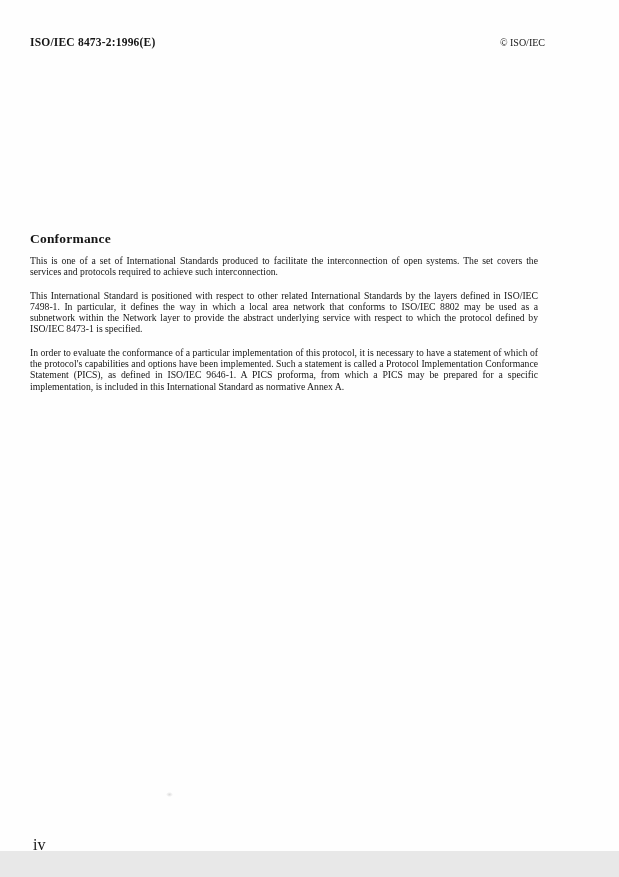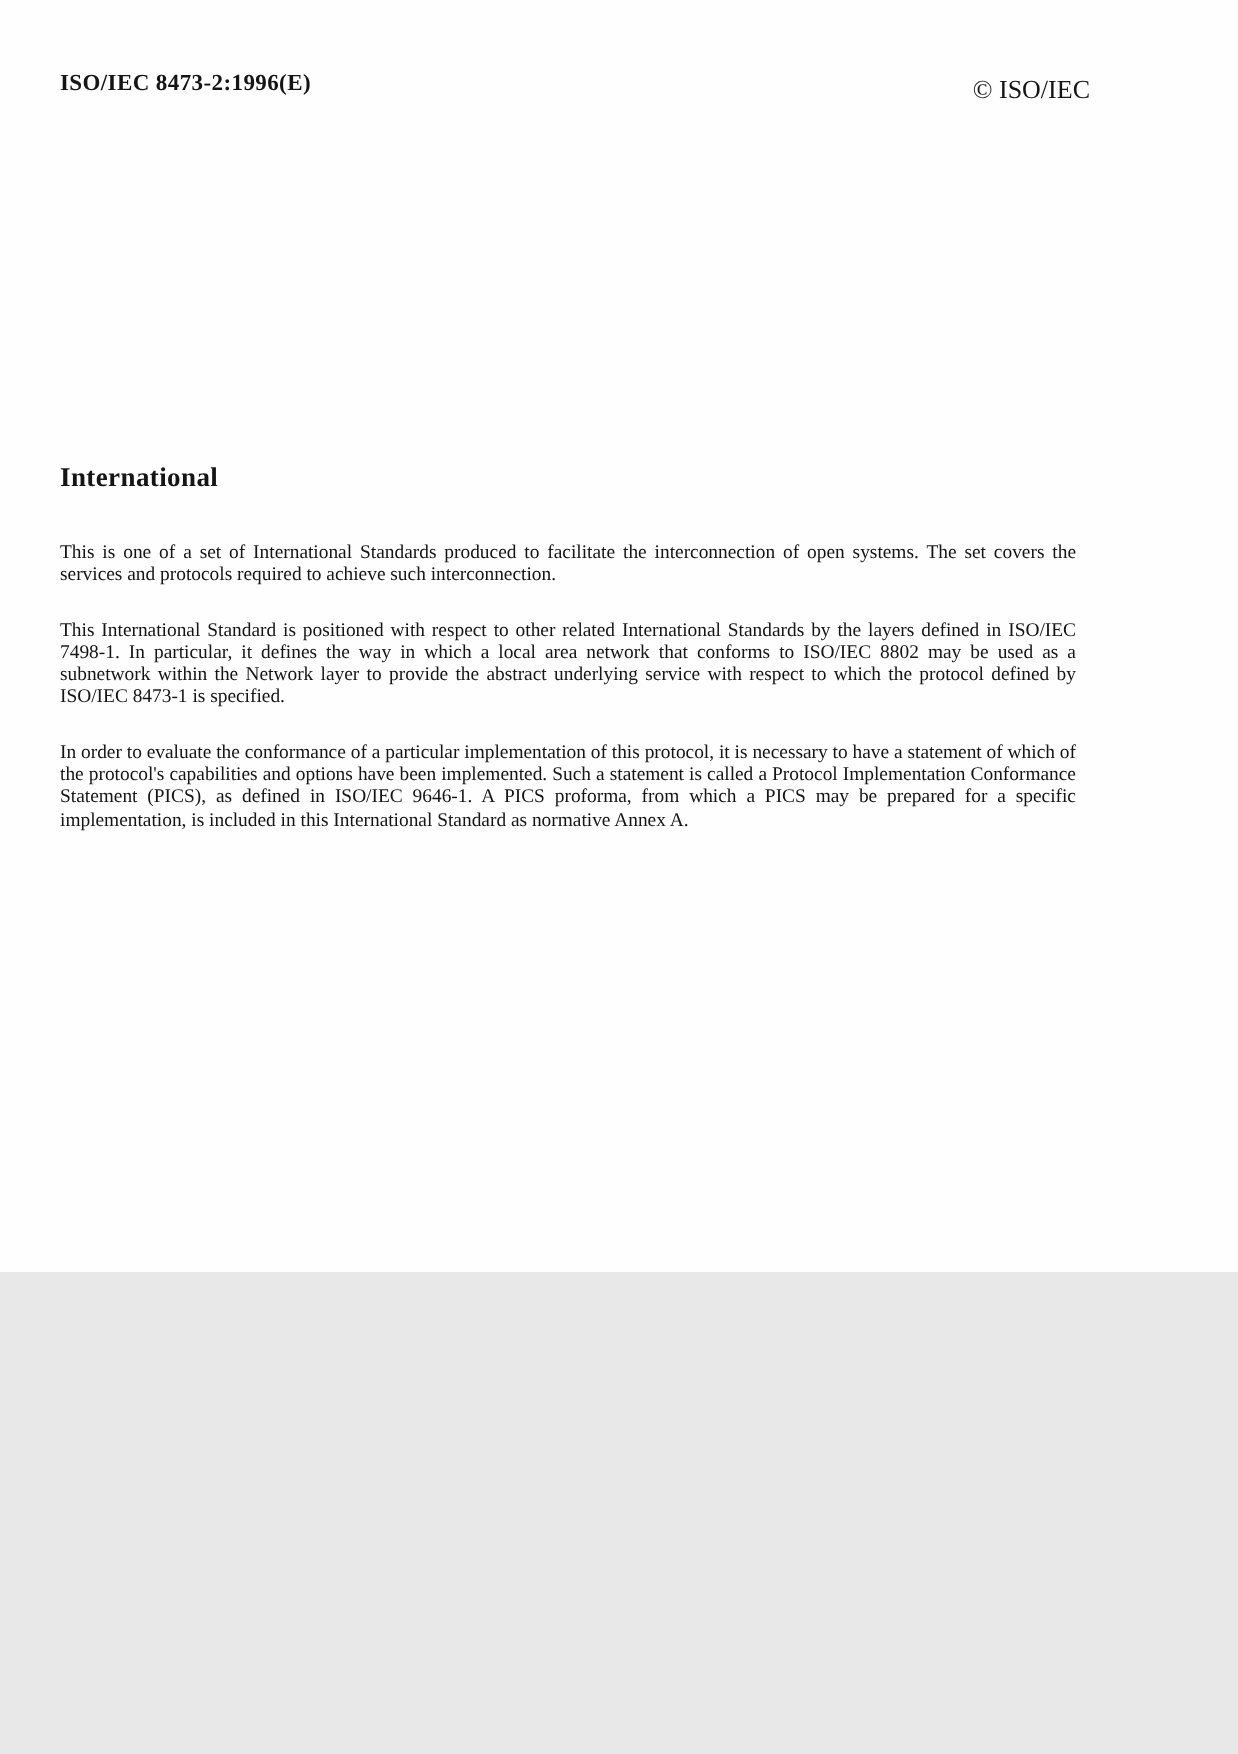--- a/index.html
+++ b/index.html
@@ -3,40 +3,40 @@
 <meta charset="utf-8">
 <style>
   html, body {
     margin: 0;
     padding: 0;
     background: #e8e8e8;
   }
   .page {
     position: relative;
     width: 619px;
-    height: 636px;
+    height: 851px;
     background: #fefefe;
     font-family: "Liberation Serif", "DejaVu Serif", serif;
     color: #151515;
     overflow: hidden;
   }
   .doc-num {
     position: absolute;
     top: 36px;
     left: 30px;
     font-size: 11.5px;
     font-weight: bold;
     letter-spacing: 0.2px;
     white-space: nowrap;
   }
   .copyright {
     position: absolute;
     top: 37px;
     right: 74px;
-    font-size: 13px;
+    font-size: 10px;
     white-space: nowrap;
   }
   .section-title {
     position: absolute;
     top: 231px;
     left: 30px;
     margin: 0;
     font-size: 13.5px;
     font-weight: bold;
     letter-spacing: 0.2px;
@@ -44,21 +44,21 @@
   .body-text {
     position: absolute;
     top: 255px;
     left: 30px;
     width: 508px;
     font-size: 9.7px;
     line-height: 11.3px;
     text-align: justify;
   }
   .body-text p {
-    margin: 16px 0 12px 0;
+    margin: 0 0 12px 0;
   }
   .page-number {
     position: absolute;
     top: 836px;
     left: 33px;
     font-size: 16px;
   }
   .scan-artifact {
     position: absolute;
     top: 792px;
@@ -71,21 +71,21 @@
 </style>
 </head>
 <body>
 
 <div class="page">
 
   <span class="doc-num">ISO/IEC 8473-2:1996(E)</span>
 
   <span class="copyright">© ISO/IEC</span>
 
-  <h1 class="section-title">International</h1>
+  <h1 class="section-title">Conformance</h1>
 
   <main class="body-text">
     <p>This is one of a set of International Standards produced to facilitate the interconnection of open systems.  The set covers the services and protocols required to achieve such interconnection.</p>
     <p>This International Standard is positioned with respect to other related International Standards by the layers defined in ISO/IEC 7498-1.  In particular, it defines the way in which a local area network that conforms to ISO/IEC 8802 may be used as a subnetwork within the Network layer to provide the abstract underlying service with respect to which the protocol defined by ISO/IEC 8473-1 is specified.</p>
     <p>In order to evaluate the conformance of a particular implementation of this protocol, it is necessary to have a statement of which of the protocol's capabilities and options have been implemented.  Such a statement is called a Protocol Implementation Conformance Statement (PICS), as defined in ISO/IEC 9646-1.  A PICS proforma, from which a PICS may be prepared for a specific implementation, is included in this International Standard as normative Annex A.</p>
   </main>
 
   <div class="scan-artifact"></div>
 
   <span class="page-number">iv</span>

